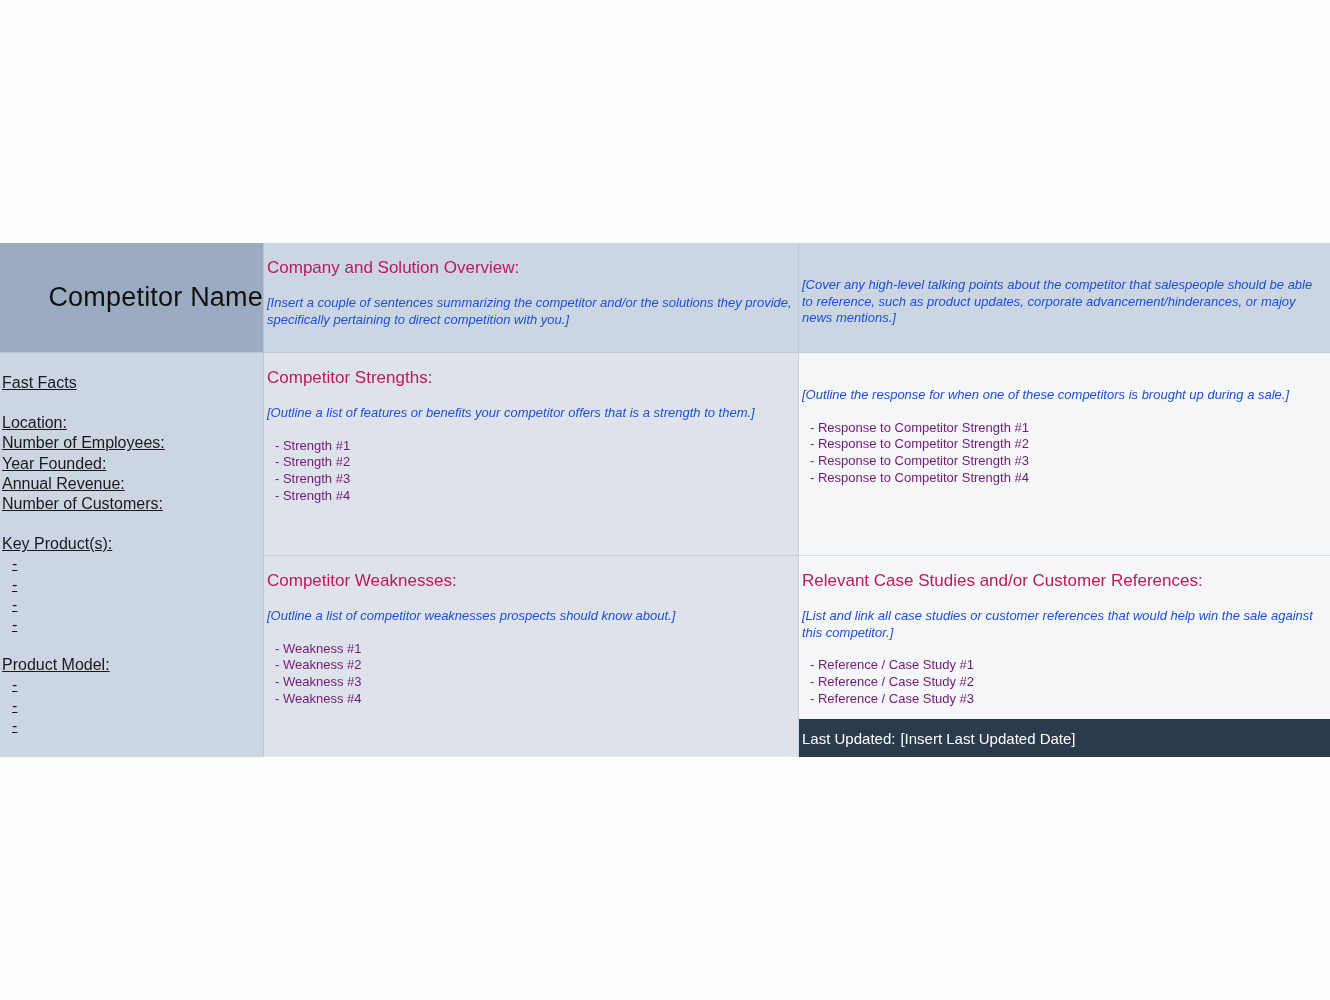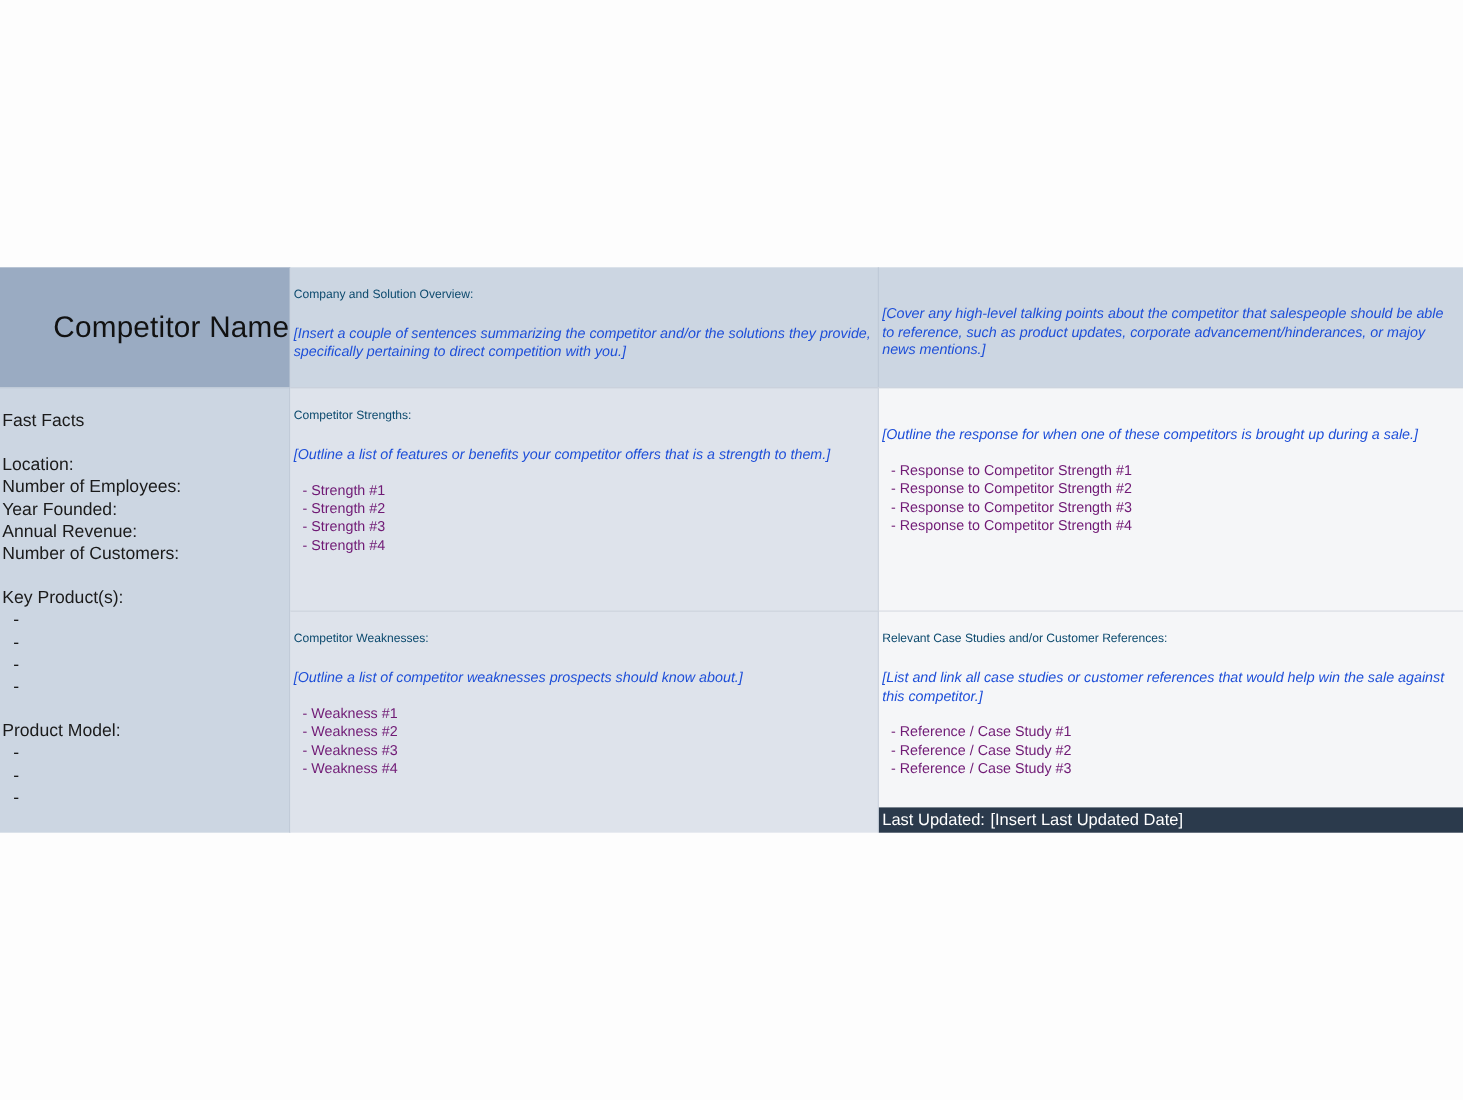--- a/index.html
+++ b/index.html
@@ -31,47 +31,47 @@
     letter-spacing: 0.2px;
   }
   .facts-cell {
     grid-column: 1; grid-row: 2 / span 2;
     background: #ccd6e2;
     border-top: 1px solid #bcc7d5;
     border-right: 1px solid #bcc7d5;
     padding: 20px 0 0 2px;
     font-size: 16px; line-height: 20.2px;
   }
-  .facts-cell .line { display: block; white-space: pre; }
+  .facts-cell .line { display: block; white-space: pre; text-decoration: underline; }
   .facts-cell .gap { height: 20px; }
   .facts-cell .dash { padding-left: 10px; }
 
   .overview-cell { grid-column: 2; grid-row: 1; background: #ccd6e2; border-right: 1px solid #bcc7d5; }
   .news-cell { grid-column: 3; grid-row: 1; background: #ccd6e2; }
   .strengths-cell { grid-column: 2; grid-row: 2; background: #dee3eb; border-top: 1px solid #c4ccd8; border-right: 1px solid #c9d0da; }
   .win-cell { grid-column: 3; grid-row: 2; background: #f5f6f8; border-top: 1px solid #c4ccd8; }
   .weak-cell { grid-column: 2; grid-row: 3; background: #dee3eb; border-top: 1px solid #c9d0da; border-right: 1px solid #c9d0da; }
   .refs-cell { grid-column: 3; grid-row: 3; background: #f5f6f8; border-top: 1px solid #d6dae2; }
 
   .section { padding: 16px 6px 0 3px; }
   .section h2 {
-    margin: 0; font-weight: normal; font-size: 11px; line-height: 18px; color: #0c4a6e;
+    margin: 0; font-weight: normal; font-size: 17px; line-height: 18px; color: #be185d;
   }
   .section .desc {
     margin: 18px 0 0 0; font-style: italic; font-size: 13px; line-height: 16.5px; color: #1d4ed8;
   }
   .section ul {
     list-style: none; margin: 16px 0 0 0; padding: 0 0 0 8px;
     font-size: 13px; line-height: 16.8px; color: #701a75;
   }
   .section ul li::before { content: "- "; }
 
   .footer-bar {
     position: absolute; left: 0; right: 0; bottom: 0;
-    height: 23px;
+    height: 38px;
     background: #2b3a4c;
     color: #ffffff;
     font-size: 15px;
     display: flex; align-items: center;
     padding-left: 3px;
     box-sizing: border-box;
   }
   .footer-bar .val { margin-left: 5px; }
 </style>
 </head>

